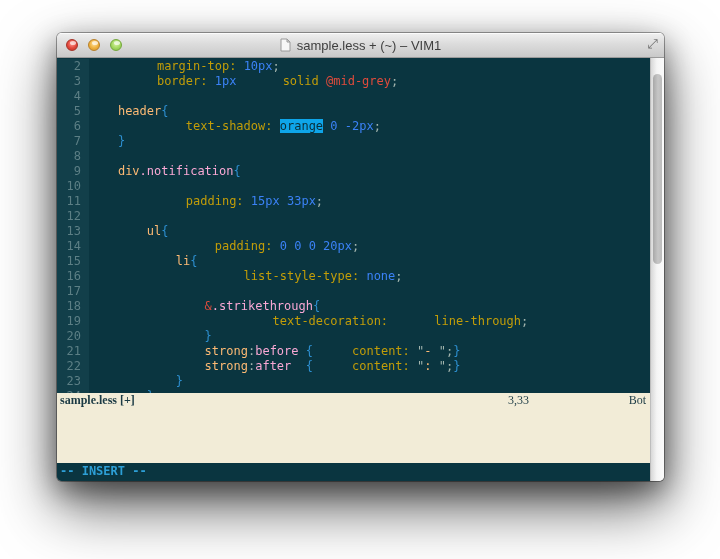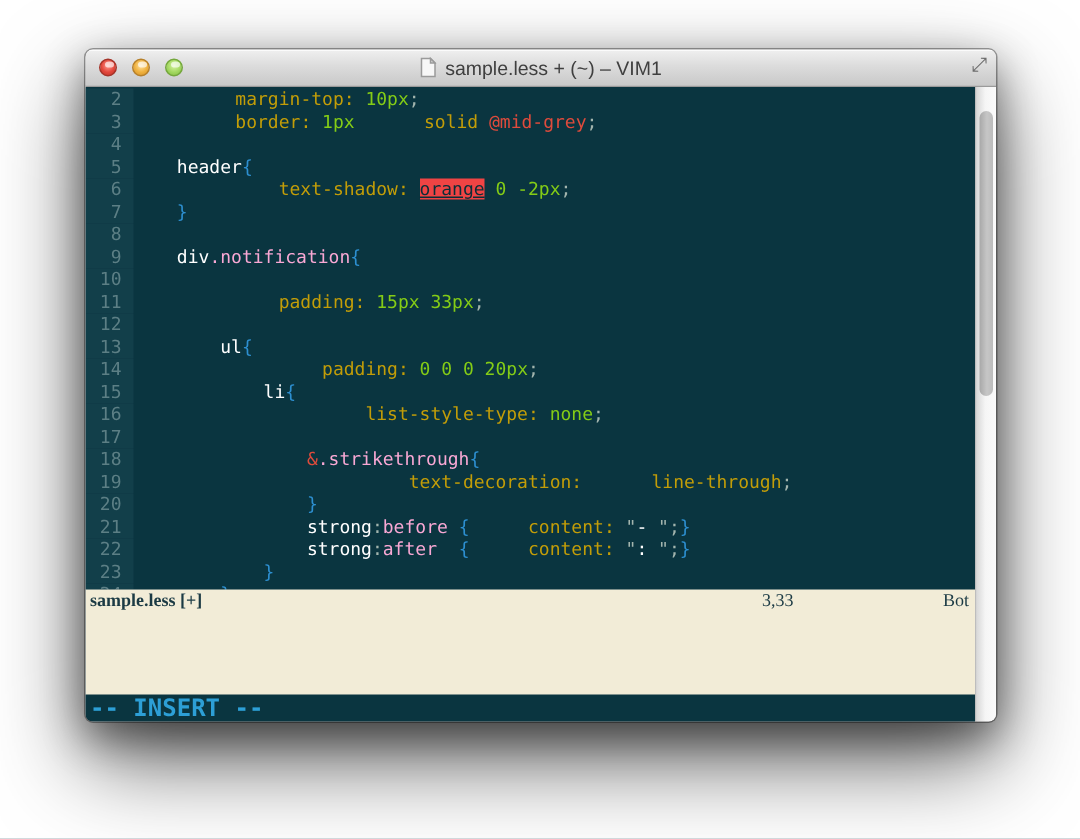--- a/index.html
+++ b/index.html
@@ -31,34 +31,34 @@
   
   .content{flex:1;display:flex;min-height:0;}
   .left-col{flex:1;display:flex;flex-direction:column;min-width:0;background:#0a3540;}
   .code-area{flex:1;overflow:hidden;padding-top:1px;font-size:12px;line-height:15px;}
   .code-line{display:flex;height:15px;white-space:pre;}
   .ln{flex:0 0 32px;box-sizing:border-box;text-align:right;padding-right:8px;
       background:#123f4a;color:#5c7f85;}
   .code{white-space:pre;color:#a3b5ae;}
   .tk-fg{color:#a3b5ae;}
   .tk-gold{color:#c29d08;padding-left:39px;}
-  .tk-green{color:#ffffff;}
+  .tk-green{color:#fdba74;}
   .tk-red{color:#df4b3c;margin-top:32px;}
   .tk-orange{color:#f9a8d4;}
-  .tk-cyan{color:#84cc16;}
+  .tk-cyan{color:#3b82f6;}
   .tk-blue{color:#2d8fd0;}
-  .tk-hl{background:#ef4444;color:#0a2e38;text-decoration:underline;}
+  .tk-hl{background:#0ea5e9;color:#0a2e38;}
   
   .statusline{flex:0 0 14px;position:relative;background:#f2ecd7;color:#1b3a44;
               font-size:12px;line-height:14px;white-space:pre;font-family:Liberation Serif, serif;}
   .statusline .file{position:absolute;left:3px;top:0;font-weight:bold;}
   .statusline .pos{position:absolute;left:451px;top:0;}
   .statusline .scrollpos{position:absolute;right:4px;top:0;}
   
-  .cmdline{flex:0 0 18px;background:#0a3540;font-size:16px;line-height:17px;padding-left:3px;}
+  .cmdline{flex:0 0 18px;background:#0a3540;font-size:12px;line-height:17px;padding-left:3px;}
   .mode{color:#2d9fd6;font-weight:bold;white-space:pre;}
   
   .scrollbar{flex:0 0 14px;position:relative;
              background:linear-gradient(to right,#d8d8d8,#f5f5f5 45%,#fbfbfb);
              border-left:1px solid #bdbdbd;box-sizing:border-box;}
   .thumb{position:absolute;left:2px;top:16px;width:9px;height:190px;border-radius:5px;
          background:linear-gradient(to right,#a8a8a8,#c6c6c6 55%,#bcbcbc);}
 </style>
 </head>
 <body>

